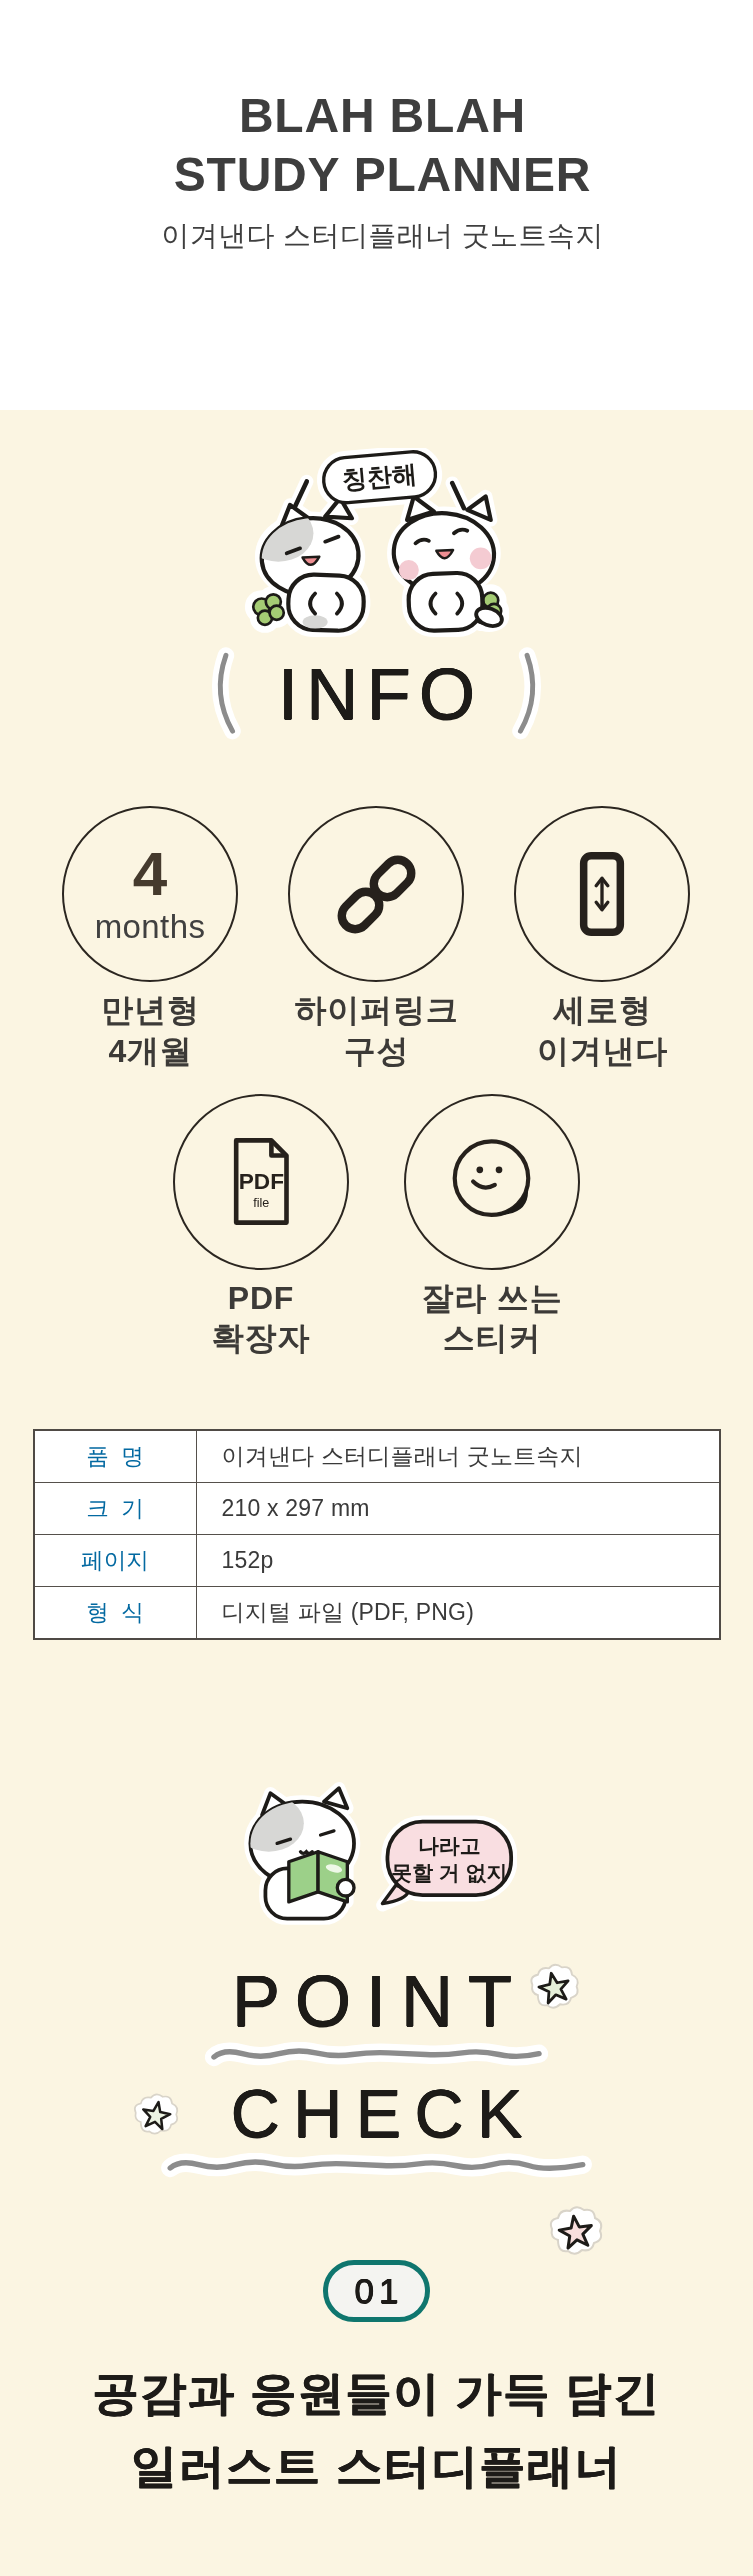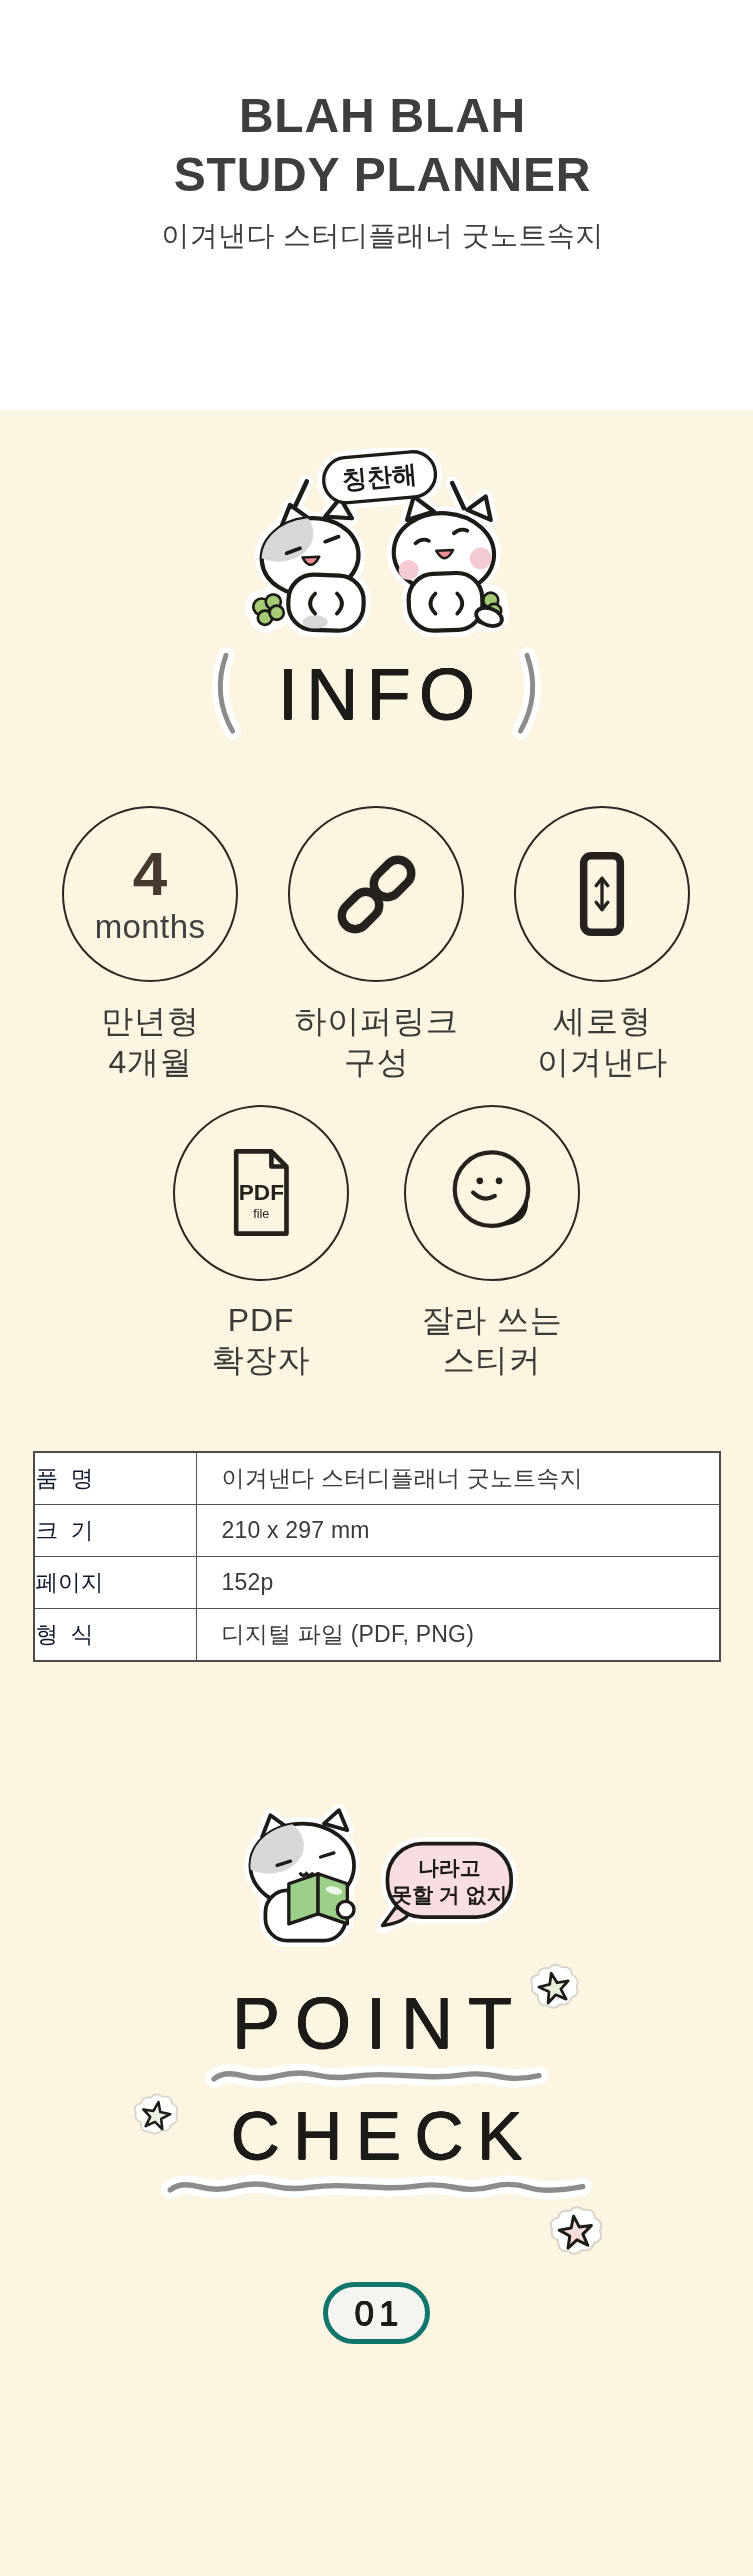--- a/index.html
+++ b/index.html
@@ -29,27 +29,27 @@
   .feat-row{display:flex;justify-content:center;}
   .row1{margin-top:69px;gap:49px;}
   .row2{margin-top:22px;gap:54px;}
   .feat{width:177px;text-align:center;}
   .feat-circle{
     width:172px;height:172px;border:2.5px solid #2B2620;border-radius:50%;
     display:flex;flex-direction:column;align-items:center;justify-content:center;
   }
   .months-num{font-size:62px;font-weight:700;color:#453A2D;line-height:1;}
   .months-word{font-size:33px;font-weight:500;color:#404040;margin-top:3.3px;letter-spacing:0.4px;}
-  .feat-label{margin-top:19px;font-size:32px;font-weight:400;color:#3C3A37;line-height:1.27;letter-spacing:0.8px;}
+  .feat-label{margin-top:8px;font-size:32px;font-weight:700;color:#3C3A37;line-height:1.27;letter-spacing:0.8px;}
   .feat-label span{display:block;}
 
   .spec-table{width:688px;margin:70px auto 0;border-collapse:collapse;background:#FFFFFF;
     border:2.1px solid #4F4A45;}
   .spec-table td{border:1.3px solid #55504B;height:49px;vertical-align:middle;}
-  .spec-label{width:159px;white-space:pre;font-size:22.6px;font-weight:500;color:#0f172a;}
+  .spec-label{width:159px;text-align:center;white-space:pre;font-size:22.6px;font-weight:500;color:#0369a1;}
   .spec-value{padding-left:25px;font-size:23px;font-weight:400;color:#3A3A3A;letter-spacing:0.2px;}
 
   .pc-heading{text-align:center;line-height:1.12;}
   .point-word{margin-top:28.5px;font-size:72px;letter-spacing:15px;padding-left:6px;}
   .check-word{margin-top:8.4px;font-size:68px;letter-spacing:13.4px;padding-left:13.4px;}
   .uline{display:block;margin:0 auto;}
   .u2wrap{margin-top:1.7px;}
 
   .badge-row{margin-top:82px;display:flex;justify-content:center;}
   .number-badge{
@@ -347,15 +347,19 @@
     <path d="M14,38 Q6,36 8,27 Q4,18 14,16 Q16,7 26,9 Q32,2 40,8 Q50,6 51,16 Q60,20 56,29 Q60,38 50,41 Q48,50 38,48 Q31,55 24,49 Q14,51 14,38 Z" fill="#FFFFFF" stroke="#D9D4C9" stroke-width="2"></path>
     <g transform="translate(32,31) rotate(-8)">
       <path d="M0,-17 L4.1,-5.6 L16.2,-5.2 L6.6,2.1 L10,13.8 L0,6.9 L-10,13.8 L-6.6,2.1 L-16.2,-5.2 L-4.1,-5.6 Z" fill="#F8DEDC" stroke="#1D1B18" stroke-width="3" stroke-linejoin="round"></path>
     </g>
   </svg>
 
   <div class="badge-row">
     <div class="number-badge marker">01</div>
   </div>
 
+  <div class="desc">
+    <span>공감과 응원들이 가득 담긴</span>
+    <span>일러스트 스터디플래너</span>
+  </div>
 
 </div>
 
 
 </body></html>

